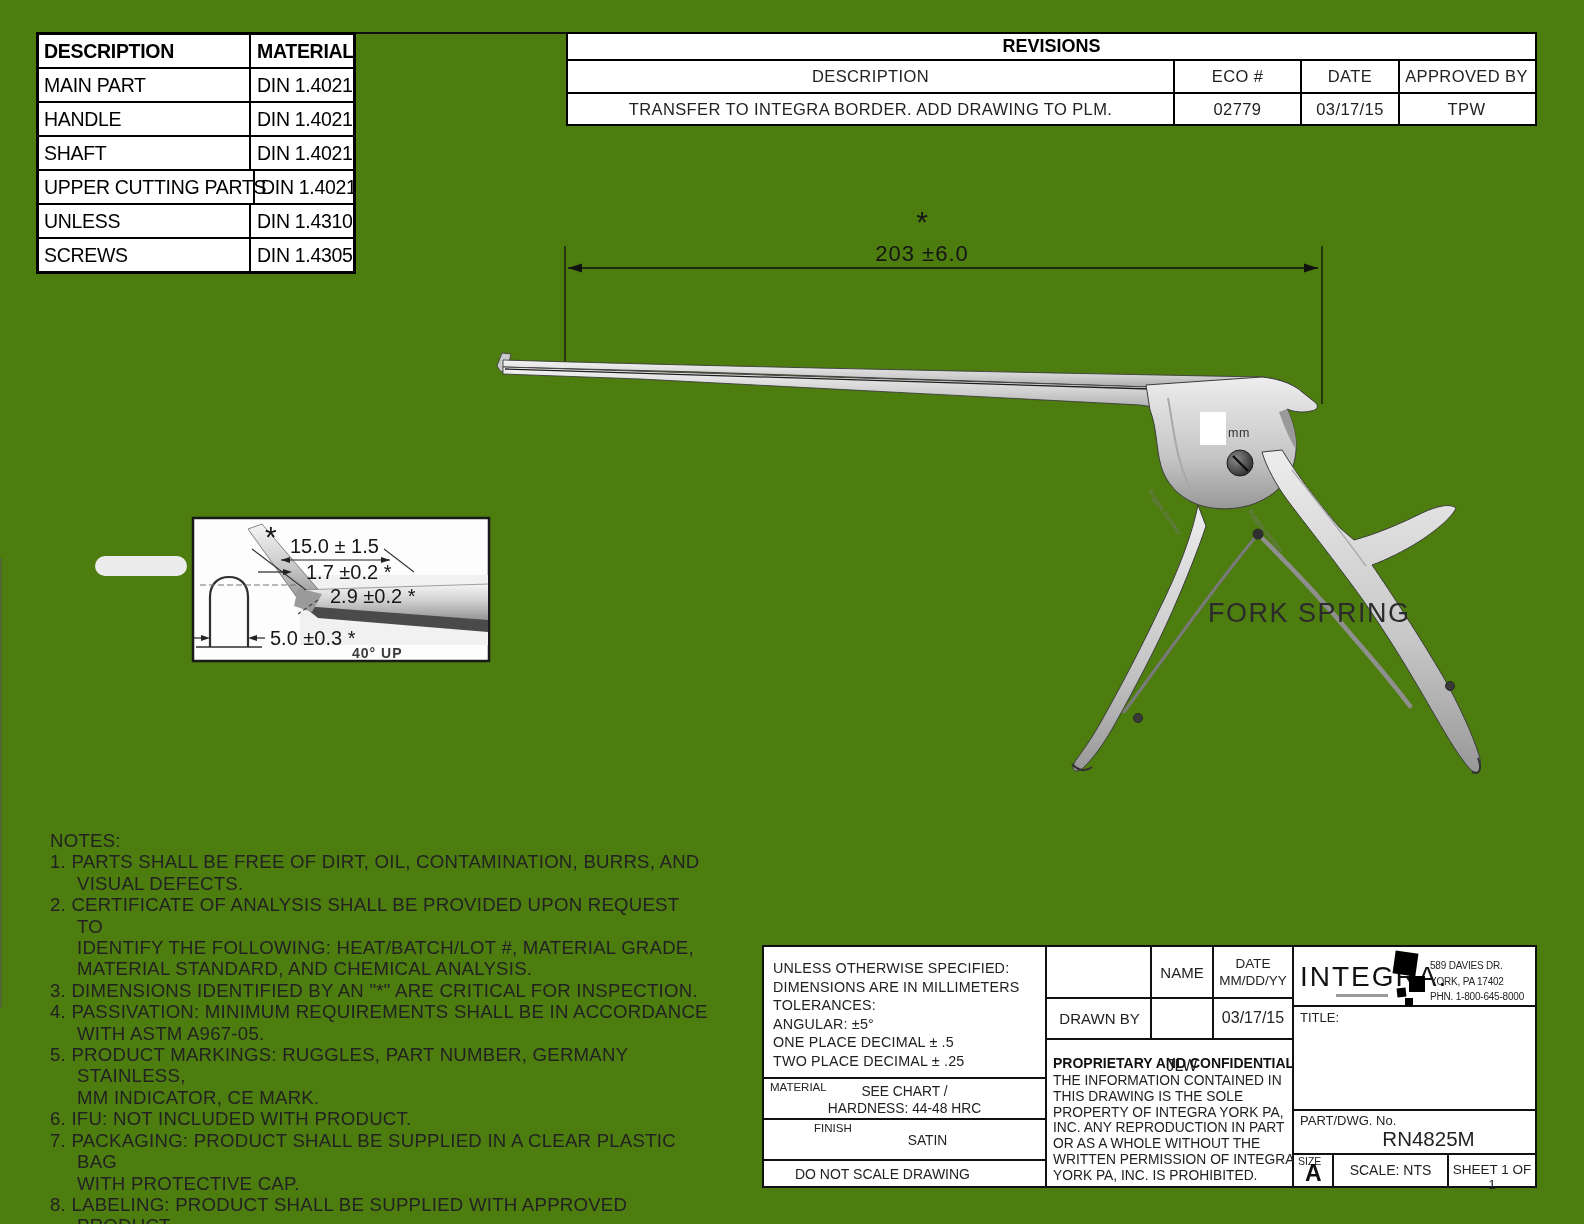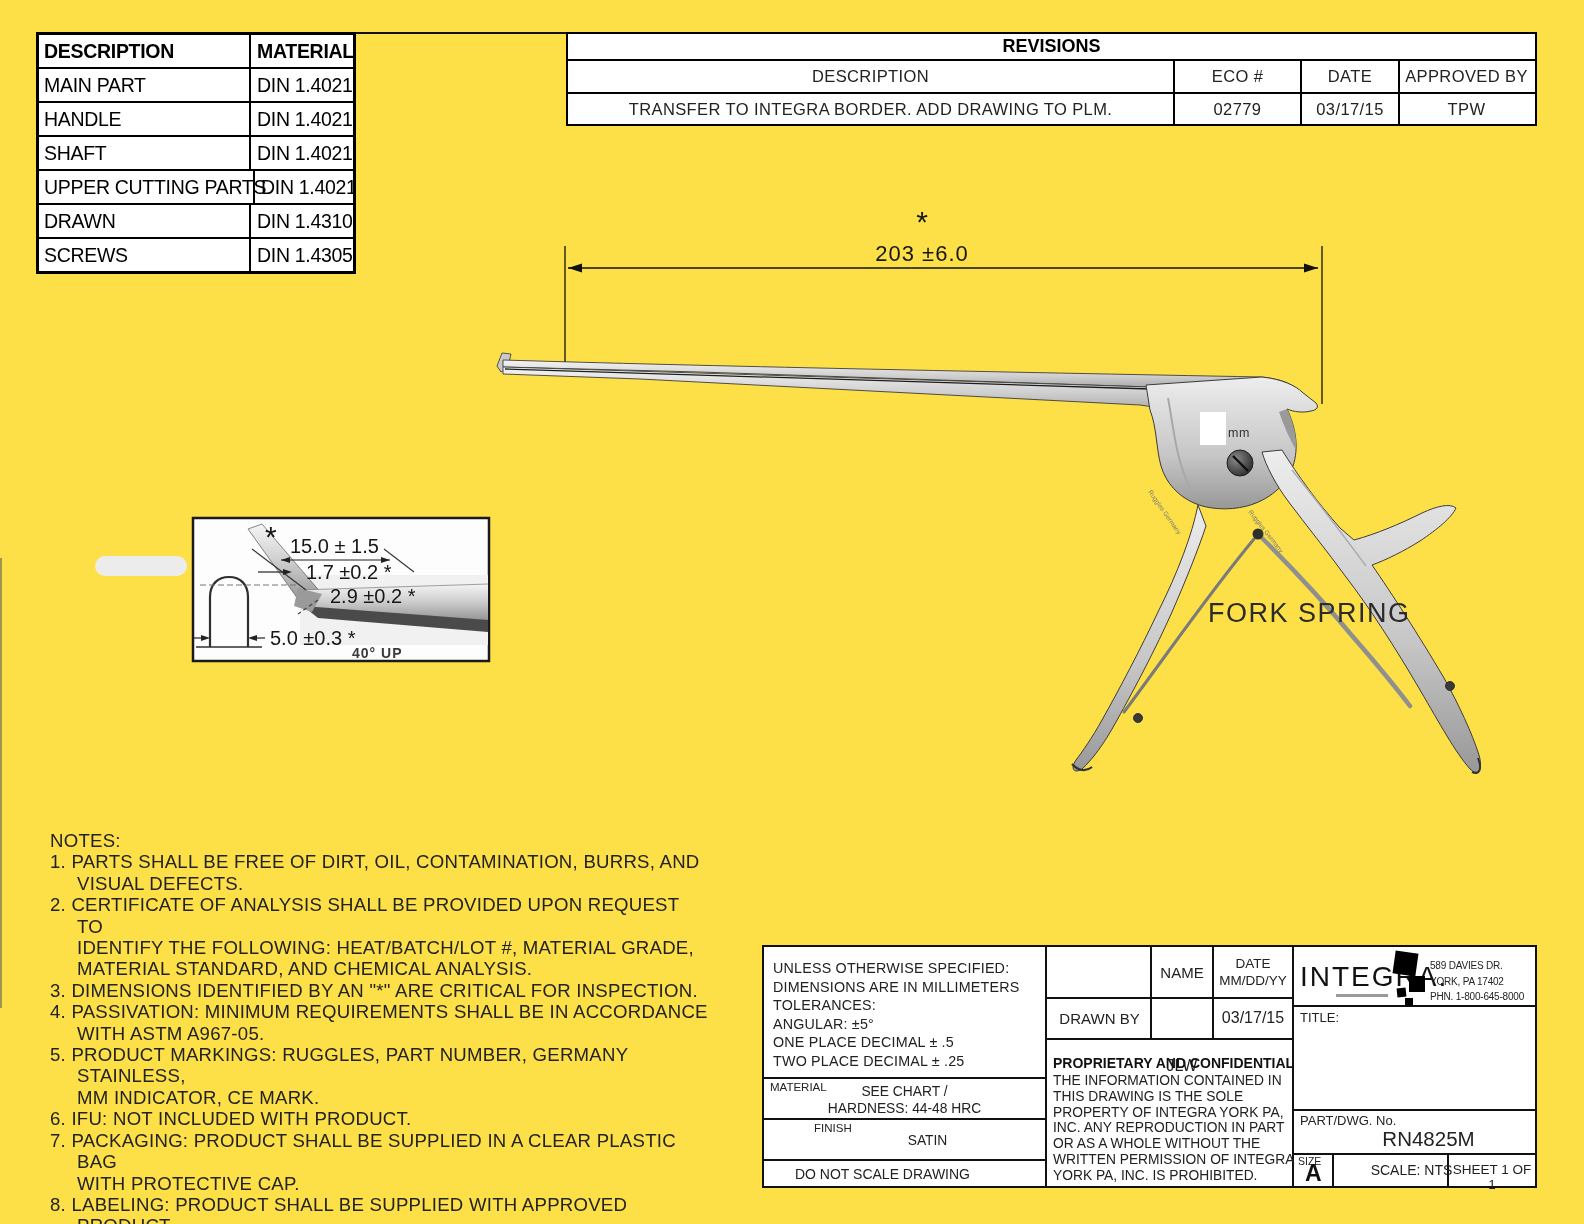--- a/index.html
+++ b/index.html
@@ -1,16 +1,16 @@
 <!DOCTYPE html>
 <html><head>
 <meta charset="utf-8">
 <style>
   html,body{margin:0;padding:0;background:#fff;}
-  #sheet{position:relative;width:1584px;height:1224px;background:#fde047;overflow:hidden;
+  #sheet{position:relative;width:1584px;height:1224px;background:#4d7c0f;overflow:hidden;
          font-family:"Liberation Sans",sans-serif;color:#1a1a1a;}
   .abs{position:absolute;}
   .ln{position:absolute;background:#111;}
   
   #mat{left:36px;top:32px;width:314px;border:3px solid #000;background:#fff;}
   #mat .row{display:flex;border-top:2px solid #000;}
   #mat .row:first-child{border-top:none;}
   #mat .c1{width:205px;border-right:2px solid #000;padding:3px 4px 2px 5px;}
   #mat .c2{width:92px;padding:3px 4px 2px 6px;}
   #mat .row div{font-size:19.5px;letter-spacing:-0.3px;line-height:27px;white-space:nowrap;color:#000;}
@@ -62,21 +62,21 @@
     </div>
     <div class="row">
       <div class="c1">SHAFT</div>
       <div class="c2">DIN 1.4021</div>
     </div>
     <div class="row">
       <div class="c1">UPPER CUTTING PARTS</div>
       <div class="c2">DIN 1.4021</div>
     </div>
     <div class="row">
-      <div class="c1">DRAWN</div>
+      <div class="c1">UNLESS</div>
       <div class="c2">DIN 1.4310</div>
     </div>
     <div class="row">
       <div class="c1">SCREWS</div>
       <div class="c2">DIN 1.4305</div>
     </div>
   </div>
 
   <div id="rev" class="abs">
     <div class="t">REVISIONS</div>
@@ -282,17 +282,17 @@
 
     <div class="txt" style="left:536px;top:63px;font-size:13px;">TITLE:</div>
     <div class="ln" style="left:528px;top:162px;width:243px;height:2px;"></div>
     <div class="txt" style="left:536px;top:166px;font-size:13px;">PART/DWG. No.</div>
     <div class="txt ctr" style="left:528px;top:180px;width:243px;padding-left:30px;box-sizing:border-box;font-size:20.5px;">RN4825M</div>
     <div class="ln" style="left:528px;top:206px;width:243px;height:2px;"></div>
     <div class="ln" style="left:568px;top:206px;width:2px;height:33px;"></div>
     <div class="ln" style="left:683px;top:206px;width:2px;height:33px;"></div>
     <div class="txt" style="left:534px;top:208px;font-size:10.5px;">SIZE</div>
     <div class="txt" style="left:541px;top:213px;font-size:23px;font-weight:bold;color:#111;">A</div>
-    <div class="txt ctr" style="left:570px;top:215px;width:113px;font-size:14px;padding-left:21px;">SCALE: NTS</div>
+    <div class="txt ctr" style="left:570px;top:215px;width:113px;font-size:14px;">SCALE: NTS</div>
     <div class="txt ctr" style="left:685px;top:215px;width:86px;font-size:13.5px;">SHEET 1 OF 1</div>
   </div>
 
 </div>
 
 </body></html>

